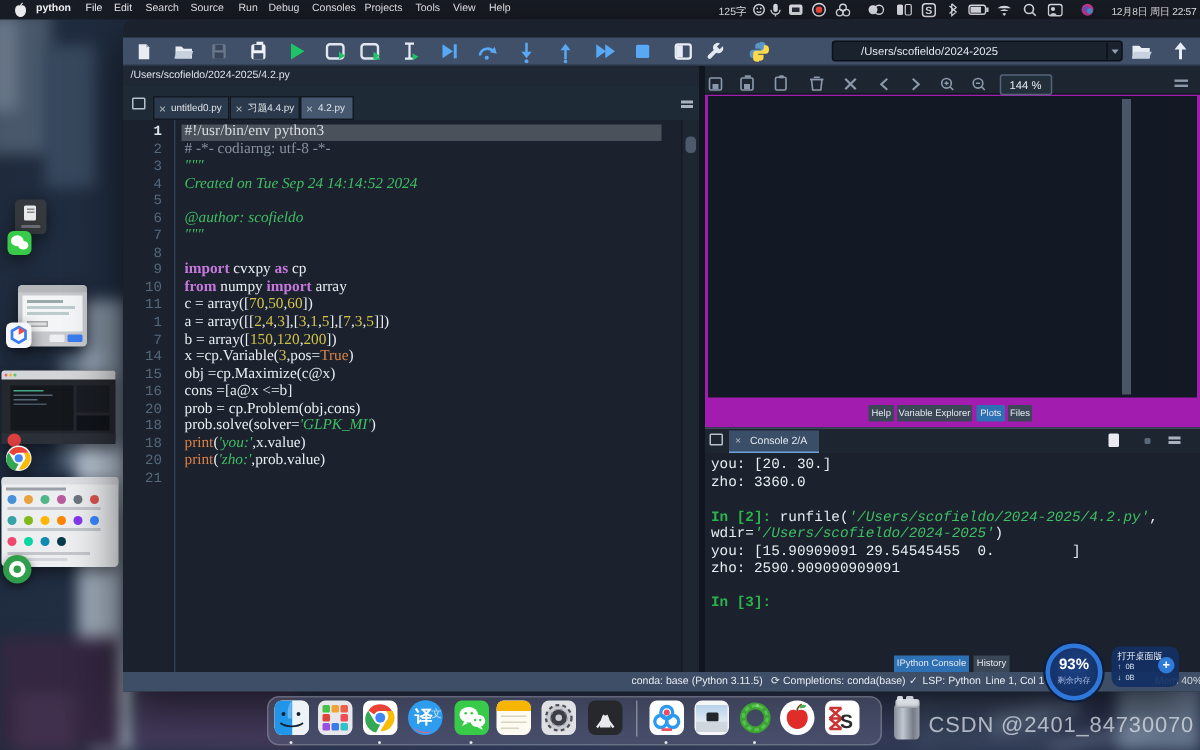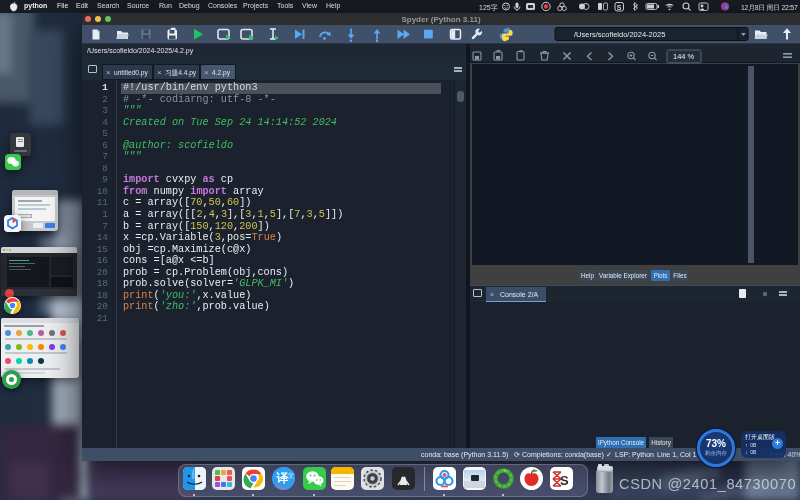--- a/index.html
+++ b/index.html
@@ -36,34 +36,34 @@
 .etab.active { background:#46586f; }
 .etab .x { position:absolute; left:3px; top:0; color:#b4bdc8; font-size:8px; }
 
 
 #editor { position:absolute; left:0; top:67px; width:372px; height:368px; background:#1b222d;
   overflow:hidden; }
 #gutter { position:absolute; left:0; top:2px; width:33px; }
 #gutter div { height:11.55px; text-align:right; padding-right:7px; font-size:9.4px; color:#56687c;
   font-family:"Liberation Mono",monospace; }
 #gutsep { position:absolute; left:34px; top:0; width:1px; height:100%; background:#2e3c4d; }
-#code { position:absolute; left:41px; top:2px; white-space:pre; font-family:Liberation Mono, monospace;
+#code { position:absolute; left:41px; top:2px; white-space:pre; font-family:Liberation Serif, serif;
   font-size:10.2px; line-height:11.55px; color:#e9edf2; }
 #escroll { position:absolute; left:372px; top:67px; width:12px; height:368px; background:#1e2631;
   border-left:1px solid #141b24; }
 #escroll .th { position:absolute; left:2px; top:11px; width:7px; height:11px; background:#4d5a6b; border-radius:3px; }
 .cmt { color:#8791a0; }
 .grn { color:#3fbe63; font-style:italic; }
 .kw { color:#c678dd; font-weight:bold; }
 .num { color:#d3c24a; }
 .org { color:#db8147; }
 
 
 #rsplit { position:absolute; left:384px; top:31px; width:4px; height:404px; background:#10161f; }
-#plots { position:absolute; left:388px; top:31px; width:330px; height:241px; background:#404040; }
+#plots { position:absolute; left:388px; top:31px; width:330px; height:241px; background:#a21caf; }
 #plotbar { position:absolute; left:0; top:0; width:100%; height:19px; background:#1c2530;
   border-bottom:1px solid #101720; }
 #pcanvas { position:absolute; left:2px; top:20px; width:326px; height:201px; background:#121824; }
 #pthumb { position:absolute; left:278px; top:22px; width:6px; height:197px; background:#4a5667; }
 #ptabs { position:absolute; left:0; top:222px; width:100%; height:19px; }
 .ptab { position:absolute; top:4px; height:11px; background:#3b4757; color:#e3e8ee; font-size:6.3px;
   line-height:11px; text-align:center; border-radius:1px; }
 .ptab.sel { background:#2e70b4; }
 
 
@@ -266,26 +266,20 @@
     <div style="position:absolute;left:4px;top:54px;width:40px;height:1.5px;background:#d3d7dc"></div>
   </div>
 
   <div class="lwin" style="left:2px;top:370px;width:19px;height:19px;border-radius:50%;background:#2e9e4a;box-shadow:0 2px 6px rgba(0,0,0,.5)">
     <div style="position:absolute;left:4px;top:4px;width:11px;height:11px;border-radius:50%;background:#fff"></div>
     <div style="position:absolute;left:7px;top:7px;width:5px;height:5px;border-radius:50%;background:#2e9e4a"></div>
   </div>
 </div>
 
 <div id="win">
-  <div id="titlebar">
-    <div class="tl" style="left:3px; background:#ee6a5f;"></div>
-    <div class="tl" style="left:13px; background:#f5bd4f;"></div>
-    <div class="tl" style="left:23px; background:#61c454;"></div>
-    <div id="title">Spyder (Python 3.11)</div>
-  </div>
   <div id="toolbar">
   <svg width="718" height="19" style="position:absolute;left:0;top:0">
 
     <path d="M10.5 4.5 h5 l2 2 v8 h-7 z" fill="#e8edf4"></path>
         <path d="M15.5 4.5 l2 2 h-2 z" fill="#9aa7b8"></path>
 
     <path d="M35 6 h4 l1.5 1.5 h5.5 v6.5 h-11 z" fill="#e8edf4"></path>
         <path d="M35.8 9 h11 l-1.6 5 h-11 z" fill="#c8d2de"></path>
 
     <rect x="59.5" y="4.5" width="9" height="9.5" rx="1" fill="#6a7689"></rect>
@@ -449,20 +443,29 @@
     </div>
   </div>
   <div id="console">
     <div id="ctabbar">
       <div style="position:absolute;left:3px;top:3px;width:9px;height:8px;border:1px solid #b7c0cb;border-radius:1px;"></div>
       <div id="ctab"><span style="position:absolute;left:4px;color:#b4bdc8">×</span>Console 2/A</div>
       <div style="position:absolute;left:269px;top:3px;width:7px;height:9px;background:#e8ecf2;border-radius:1px;"></div>
       <div style="position:absolute;left:293px;top:6px;width:4px;height:4px;background:#5a6878;border-radius:1px;"></div>
       <div style="position:absolute;left:309px;top:5px;width:8px;height:1.5px;background:#aab4c0;box-shadow:0 3px 0 #aab4c0;"></div>
     </div>
+    <div id="cbody">you: [20. 30.]
+zho: 3360.0
+
+<span class="ingr">In [2]:</span> runfile(<span class="grn">'/Users/scofieldo/2024-2025/4.2.py'</span>,
+wdir=<span class="grn">'/Users/scofieldo/2024-2025'</span>)
+you: [15.90909091 29.54545455  0.         ]
+zho: 2590.909090909091
+
+<span class="ingr">In [3]:</span></div>
     <div id="ctabs2">
       <div class="ct2 sel" style="left:126px;width:50px">IPython Console</div>
       <div class="ct2" style="left:179px;width:24px">History</div>
     </div>
   </div>
   <div id="status">
     <span style="left:339px">conda: base (Python 3.11.5)</span>
     <span style="left:432px">⟳</span>
     <span style="left:440px">Completions: conda(base)</span>
     <span style="left:524px">✓</span>
@@ -604,15 +607,15 @@
   <div class="ddot" style="left:252px"></div>
   <div class="ddot" style="left:313px"></div>
   <div class="ddot" style="left:443px"></div>
   <div class="ddot" style="left:502px"></div>
 </div>
 <div id="csdn">CSDN @2401_84730070</div>
 <div id="gpill"></div>
 <div id="gwidget">打开桌面版<br><span style="font-size:5px;color:#d8e2f0;line-height:7px">↑&nbsp;&nbsp;0B<br>↓&nbsp;&nbsp;0B</span></div>
 <div id="gplus">+</div>
 <div id="gauge">
-    <div class="p">73%</div>
+    <div class="p">93%</div>
     <div class="s">剩余内存</div>
   </div>
 
 </body></html>

